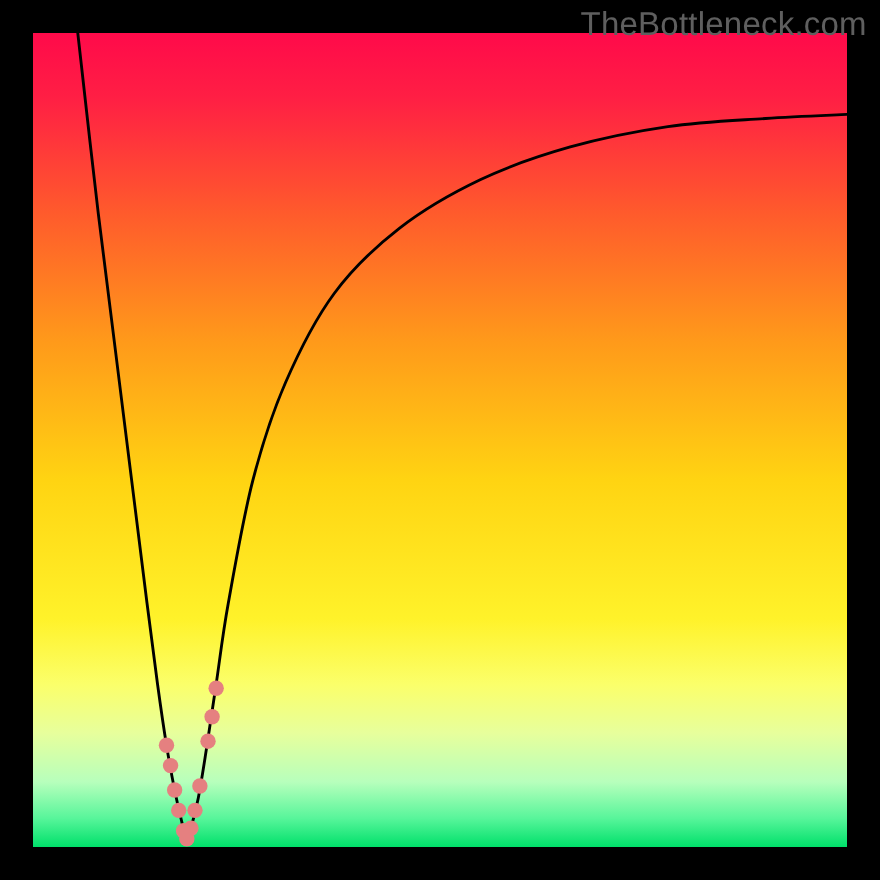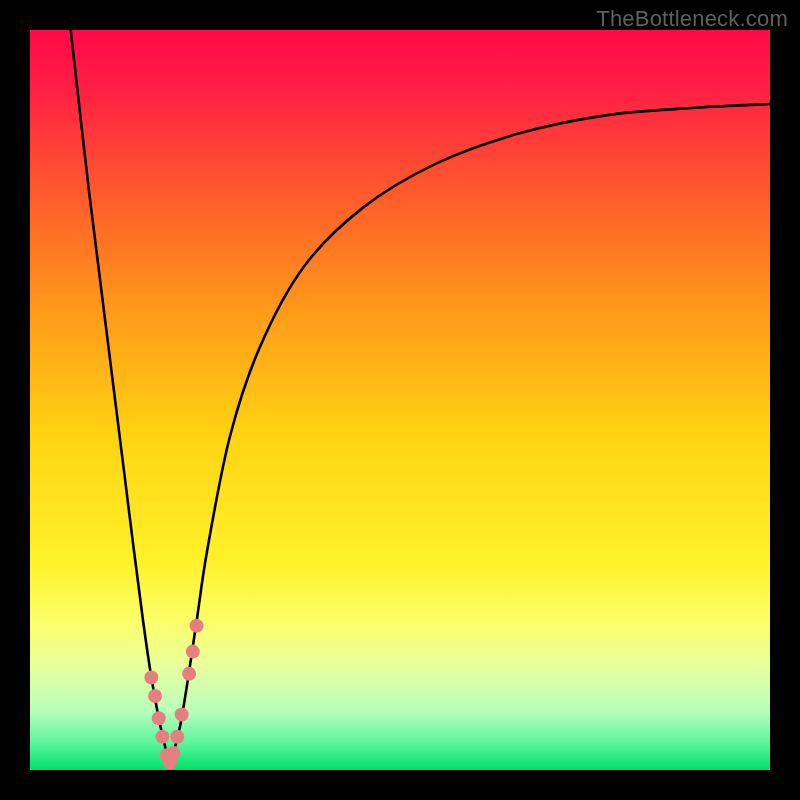--- a/index.html
+++ b/index.html
@@ -35,21 +35,21 @@
     inset: 0;
     width: 740px;
     height: 740px;
     overflow: visible;
   }
   .watermark {
     position: absolute;
     top: 6px;
     right: 12px;
     font-family: Arial, Helvetica, sans-serif;
-    font-size: 22px;
+    font-size: 30px;
     color: #5f5f5f;
     letter-spacing: 0.2px;
     user-select: none;
   }
 </style>
 </head>
 <body>
 
 <div class="frame">
   <div class="plot">

